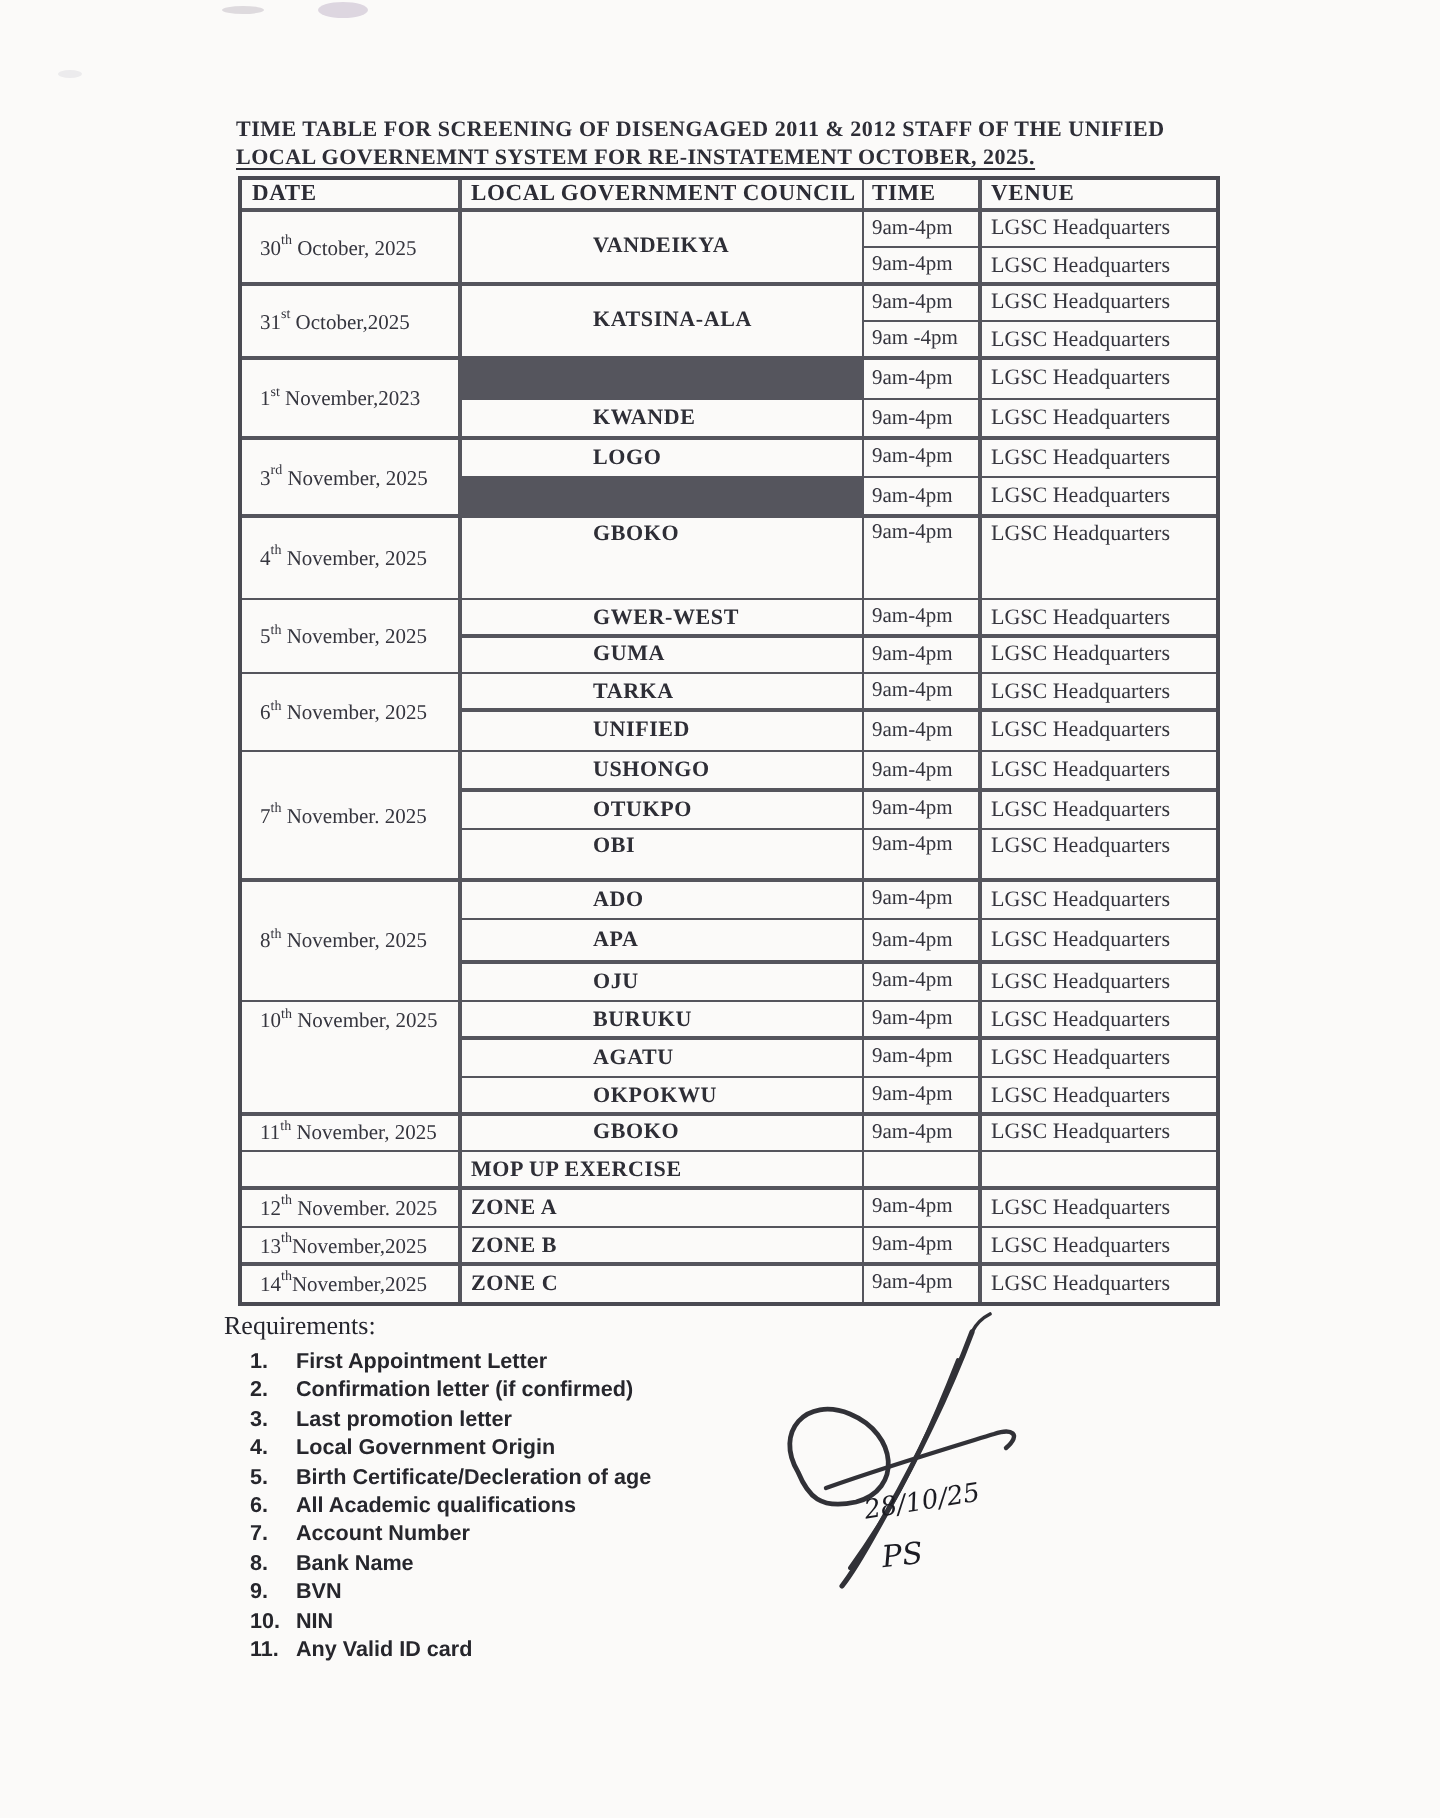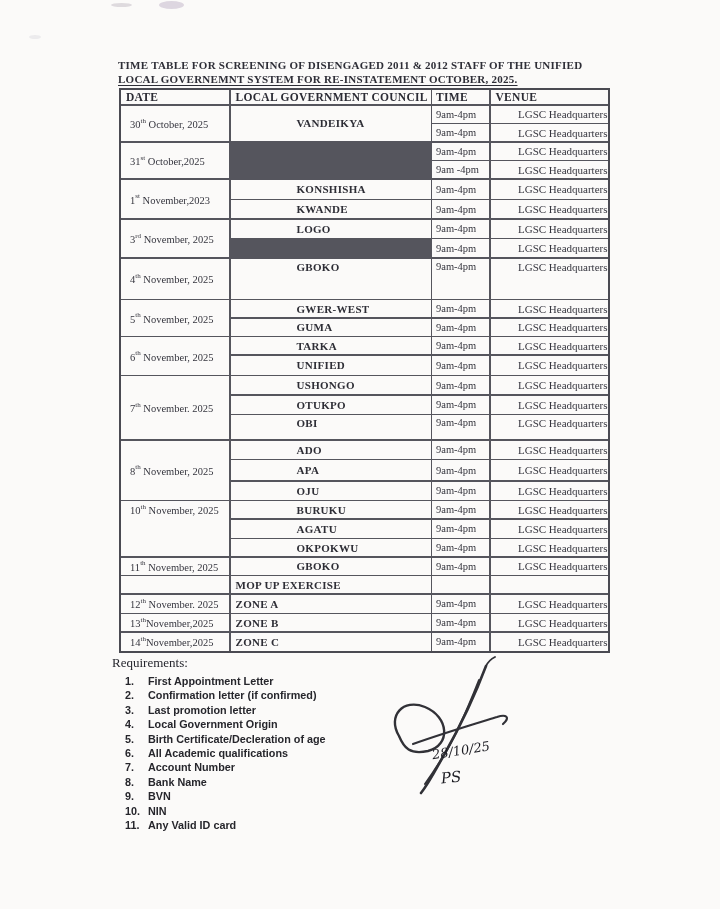--- a/index.html
+++ b/index.html
@@ -22,21 +22,21 @@
       grid-template-rows:14px 17px 17px 17px 17px 19px 18px 18px 18px 40px 17px 17px 17px 19px 18px 18px 24px 18px 20px 18px 17px 18px 17px 17px 17px 18px 17px 18px;
       gap:1.5px;background:#55555d;border:2px solid #4a4a52;}
   #tt .c{background:#fbfaf9;display:flex;align-items:center;overflow:hidden;}
   #tt .vtop{align-items:flex-start;padding-top:2px;}
   .hd{font-weight:bold;font-size:11.5px;letter-spacing:.3px;color:#2c2c35;padding-left:5px;}
   .date{font-size:10.5px;padding-left:9px;color:#35353e;white-space:nowrap;}
   .date sup{font-size:7px;position:relative;top:-.5px;vertical-align:super;}
   .council{font-weight:bold;font-size:11px;letter-spacing:.3px;padding-left:66px;color:#2e2e36;white-space:nowrap;}
   .flush{padding-left:5px;}
   .time{font-size:10.5px;padding-left:4px;color:#35353e;white-space:nowrap;}
-  .venue{font-size:11px;padding-left:5px;color:#35353e;white-space:nowrap;justify-content:flex-end;}
+  .venue{font-size:11px;padding-left:5px;color:#35353e;white-space:nowrap;}
 
   
   #reqs{position:absolute;left:112px;top:655px;width:340px;}
   #reqs .hdr{font-family:"Liberation Serif",serif;font-weight:normal;font-size:13px;color:#26262e;}
   #reqs ol{list-style:none;margin:3px 0 0 0;padding:0 0 0 13px;}
   #reqs li{display:flex;font-family:"Liberation Sans",sans-serif;font-weight:bold;
            font-size:10.8px;line-height:14.4px;color:#26262c;}
   #reqs .num{width:23px;flex:none;}
 
   
@@ -103,22 +103,22 @@
     <div class="c date" style="grid-row:27;grid-column:1">
         <span class="dt"><span>13</span><sup>th</sup><span>November,2025</span></span>
       </div>
     <div class="c date" style="grid-row:28;grid-column:1">
         <span class="dt"><span>14</span><sup>th</sup><span>November,2025</span></span>
       </div>
 
     <div class="c council" style="grid-row:2/span 2;grid-column:2">
         <span>VANDEIKYA</span>
       </div>
-    <div class="c council" style="grid-row:6;grid-column:2">
-        <span>KONSHISHA</span>
+    <div class="c council" style="grid-row:4/span 2;grid-column:2">
+        <span>KATSINA-ALA</span>
       </div>
     <div class="c council" style="grid-row:7;grid-column:2">
         <span>KWANDE</span>
       </div>
     <div class="c council" style="grid-row:8;grid-column:2">
         <span>LOGO</span>
       </div>
     <div class="c council vtop" style="grid-row:10;grid-column:2">
         <span>GBOKO</span>
       </div>

